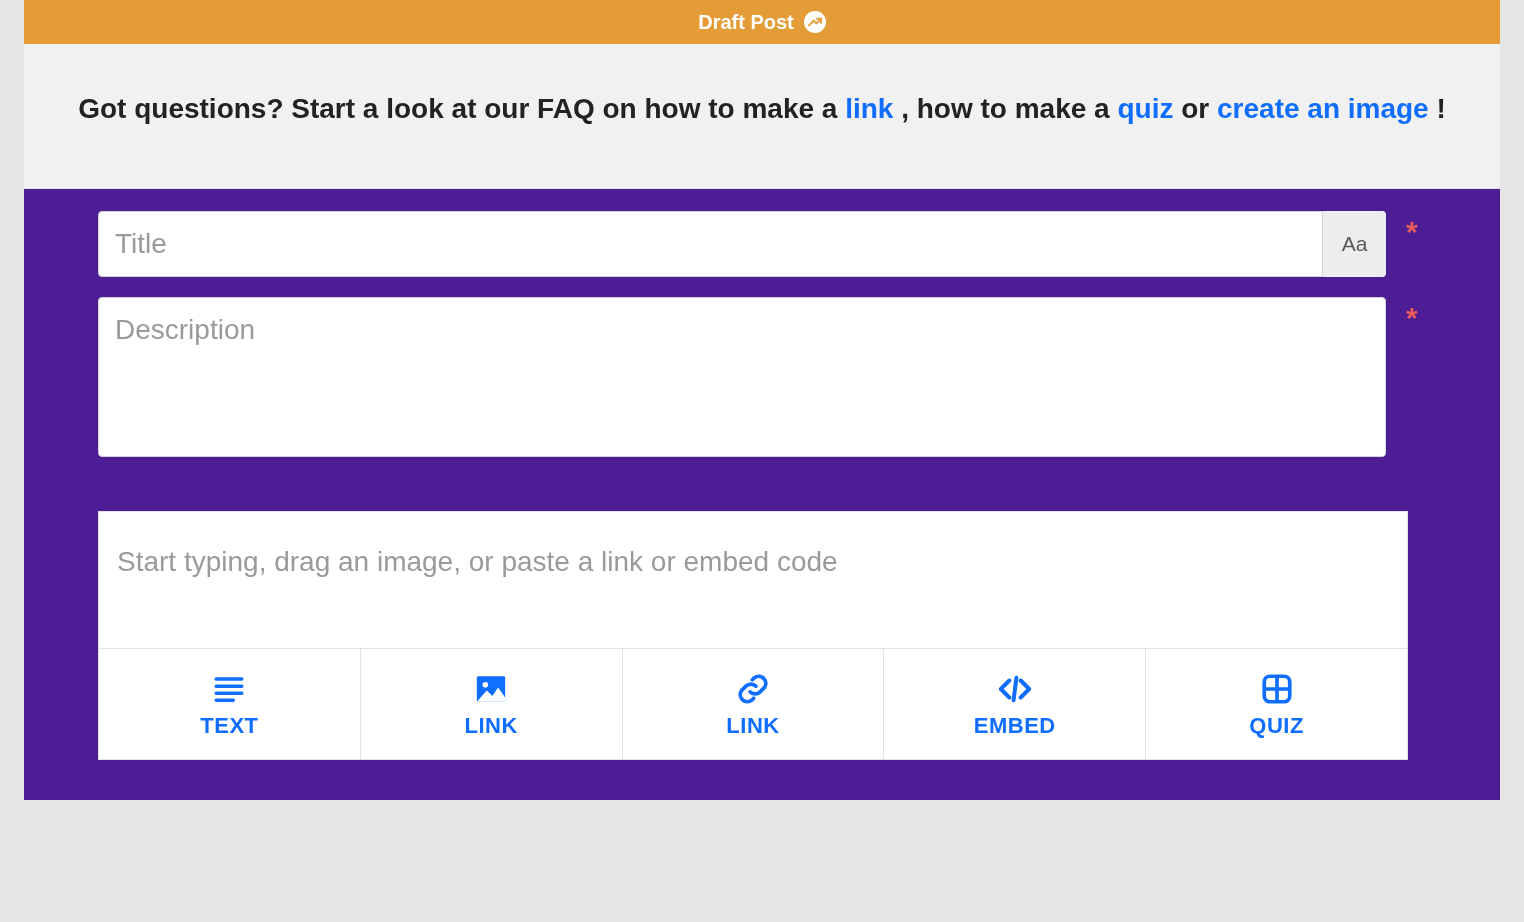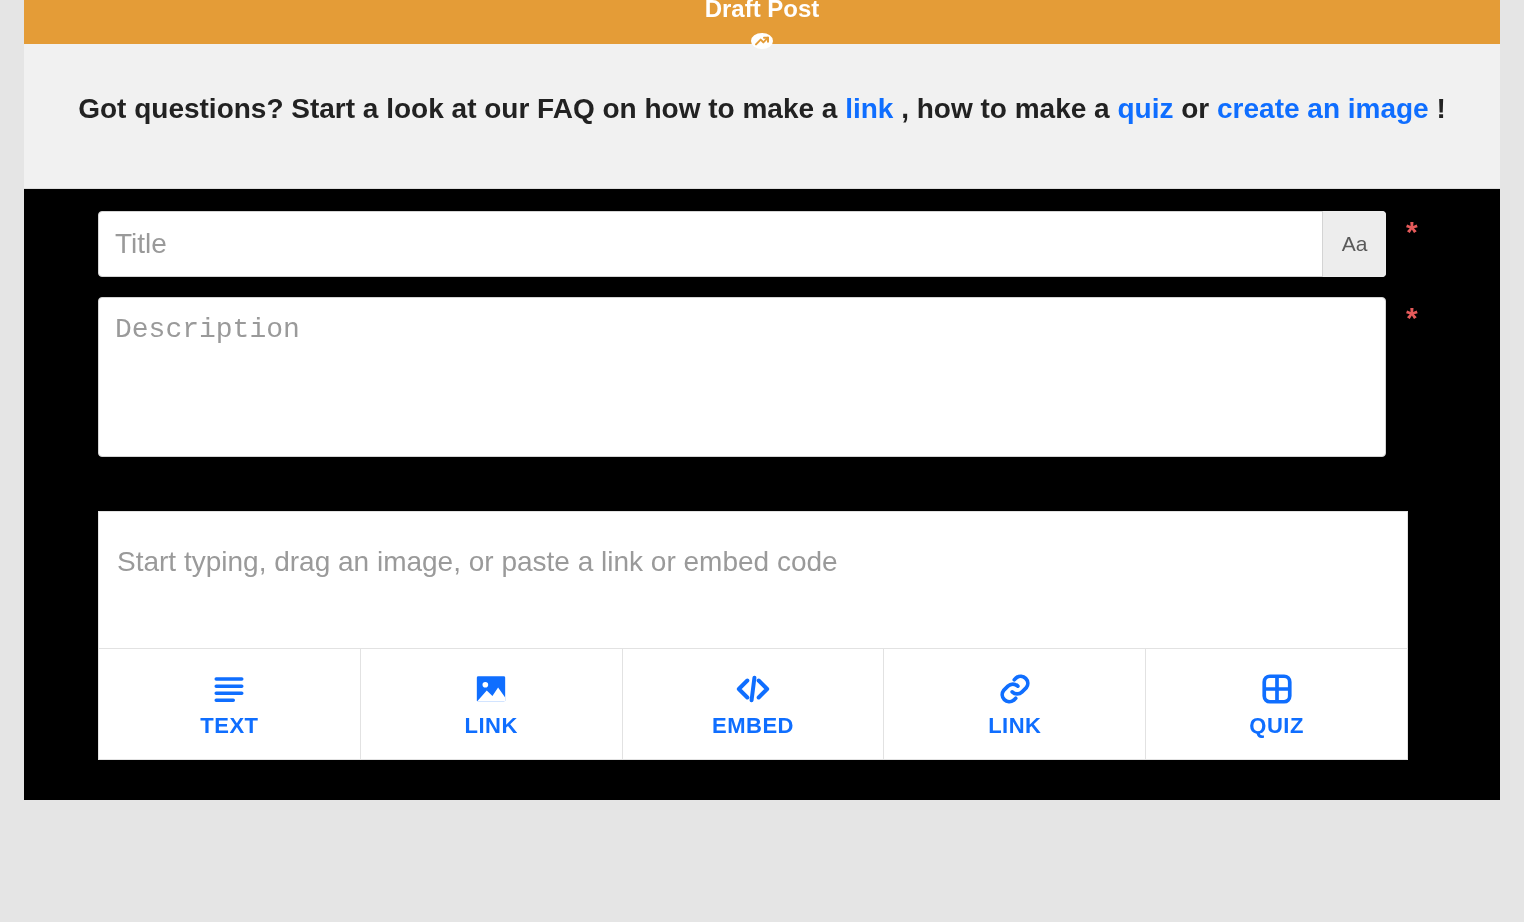--- a/index.html
+++ b/index.html
@@ -16,23 +16,22 @@
     padding: 0 24px 24px 24px;
   }
   .header-bar {
     background: #e49c37;
     height: 44px;
     display: flex;
     align-items: center;
     justify-content: center;
     color: #fff;
     font-weight: 700;
-    font-size: 24px;
+    font-size: 20px;
     gap: 10px;
-    flex-direction: column;
   }
   .header-bar .badge-icon {
     display: inline-flex;
     align-items: center;
     justify-content: center;
     width: 22px;
     height: 22px;
     background: #fff;
     border-radius: 50%;
   }
@@ -46,21 +45,21 @@
     color: #222;
     line-height: 1.35;
     border-bottom: 1px solid #ddd;
   }
   .faq-wrap a {
     color: #0f6eff;
     text-decoration: none;
     cursor: pointer;
   }
   .editor-card {
-    background: #000000;
+    background: #4c1d95;
     padding: 22px 40px 40px 74px;
   }
   .field-row {
     display: flex;
     align-items: flex-start;
     gap: 20px;
     margin-bottom: 20px;
   }
   .field-row .field-wrap {
     flex: 1;
@@ -102,21 +101,21 @@
   .textarea-plain {
     width: 100%;
     border: 1px solid #d4d4d4;
     border-radius: 4px;
     font-size: 28px;
     padding: 16px;
     color: #333;
     background: #fff;
     height: 160px;
     resize: none;
-    font-family: Liberation Mono, monospace;
+    font-family: Liberation Sans, sans-serif;
   }
   .content-block {
     margin-top: 50px;
     margin-right: 52px;
     border: 1px solid #e2e2e2;
   }
   .content-input {
     width: 100%;
     border: none;
     font-size: 28px;
@@ -216,33 +215,33 @@
                 <circle cx="8" cy="9" r="2" fill="#fff"></circle>
                 <path d="M2 21 L9 13 L13 17 L17 11 L22 18 V21 Z" fill="#fff"></path>
               </svg>
           </span>
           <span>LINK</span>
         </button>
 
         <button class="tool-btn">
           <span class="icon-wrap">
             <svg viewBox="0 0 24 24">
+                <path d="M10 14a5 5 0 0 0 7 0l3-3a5 5 0 0 0-7-7l-1.5 1.5M14 10a5 5 0 0 0-7 0l-3 3a5 5 0 0 0 7 7l1.5-1.5" stroke="#0f6eff" stroke-width="2.6" fill="none" stroke-linecap="round" stroke-linejoin="round"></path>
+              </svg>
+          </span>
+          <span>LINK</span>
+        </button>
+
+        <button class="tool-btn">
+          <span class="icon-wrap">
+            <svg viewBox="0 0 24 24">
                 <path d="M8 6 L2 12 L8 18 M16 6 L22 12 L16 18 M13 4 L11 20" stroke="#0f6eff" stroke-width="2.8" fill="none" stroke-linecap="round" stroke-linejoin="round"></path>
               </svg>
           </span>
           <span>EMBED</span>
-        </button>
-
-        <button class="tool-btn">
-          <span class="icon-wrap">
-            <svg viewBox="0 0 24 24">
-                <path d="M10 14a5 5 0 0 0 7 0l3-3a5 5 0 0 0-7-7l-1.5 1.5M14 10a5 5 0 0 0-7 0l-3 3a5 5 0 0 0 7 7l1.5-1.5" stroke="#0f6eff" stroke-width="2.6" fill="none" stroke-linecap="round" stroke-linejoin="round"></path>
-              </svg>
-          </span>
-          <span>LINK</span>
         </button>
 
         <button class="tool-btn">
           <span class="icon-wrap">
             <svg viewBox="0 0 24 24">
                 <rect x="3" y="3" width="18" height="18" rx="4" stroke="#0f6eff" stroke-width="2.6" fill="none"></rect>
                 <path d="M12 3v18M3 12h18" stroke="#0f6eff" stroke-width="2.6"></path>
               </svg>
           </span>
           <span>QUIZ</span>

